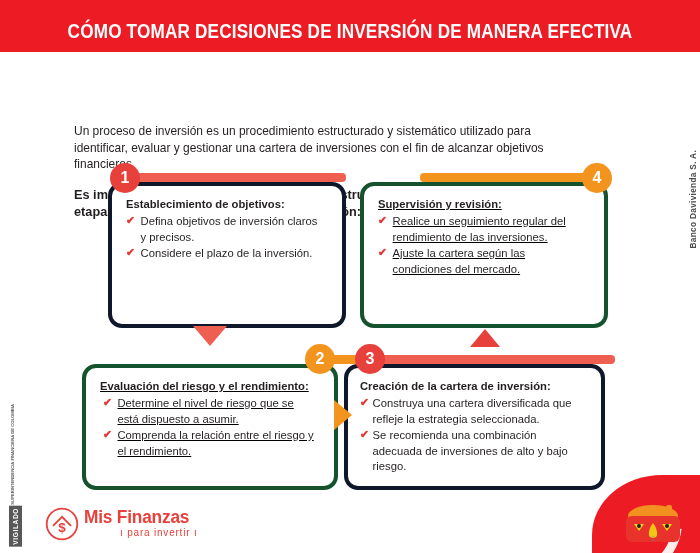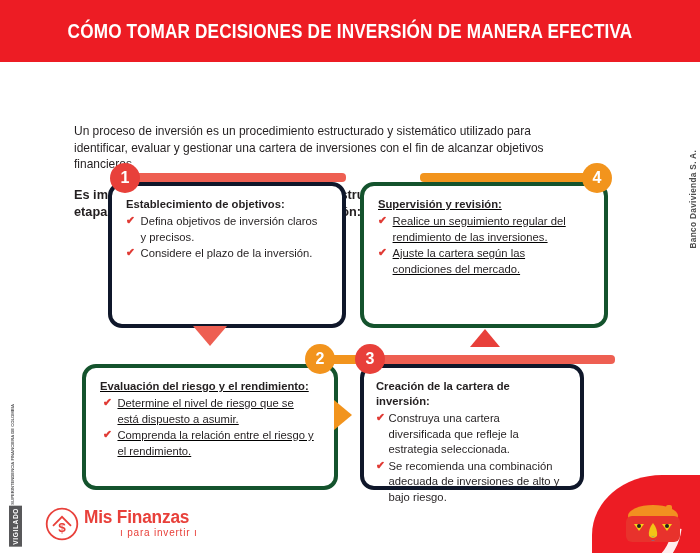--- a/index.html
+++ b/index.html
@@ -5,21 +5,21 @@
   html,body{margin:0;padding:0;}
   body{
     width:700px;height:553px;background:#ffffff;
     font-family:"Liberation Sans", sans-serif;
     overflow:hidden;position:relative;
   }
   .stage{position:relative;width:700px;height:553px;overflow:hidden;}
 
   
   .header{
-    position:absolute;left:0;top:0;width:700px;height:62px;
+    position:absolute;left:0;top:0;width:700px;height:52px;
     background:#ED1C24;
   }
   .header-title{
     position:absolute;left:0;top:0;width:700px;height:62px;
     display:flex;align-items:center;justify-content:center;
     color:#ffffff;font-size:19.5px;font-weight:bold;
     letter-spacing:.2px;
     transform:scaleX(.88);transform-origin:center center;
     white-space:nowrap;
   }
@@ -208,21 +208,21 @@
         </li>
         <li class="bullet" style="padding-left:18px;">
           <span class="chk" style="left:3px;">✔</span>
           <span>Comprenda la relación entre el riesgo y el rendimiento.</span>
         </li>
       </ul>
     </div>
   </div>
   <div class="badge badge-org" style="left:305px;top:344px;">2</div>
 
-  <div class="box box-red" style="left:360px;top:364px;width:224px;height:126px;">
+  <div class="box box-red" style="left:344px;top:364px;width:261px;height:126px;">
     <div class="box-inner" style="padding-left:12px;">
       <div class="box-title">Creación de la cartera de inversión:</div>
       <ul class="bullets">
         <li class="bullet" style="padding-left:13px;">
           <span class="chk">✔</span>
           <span>Construya una cartera diversificada que refleje la estrategia seleccionada.</span>
         </li>
         <li class="bullet" style="padding-left:13px;">
           <span class="chk">✔</span>
           <span>Se recomienda una combinación adecuada de inversiones de alto y bajo riesgo.</span>

